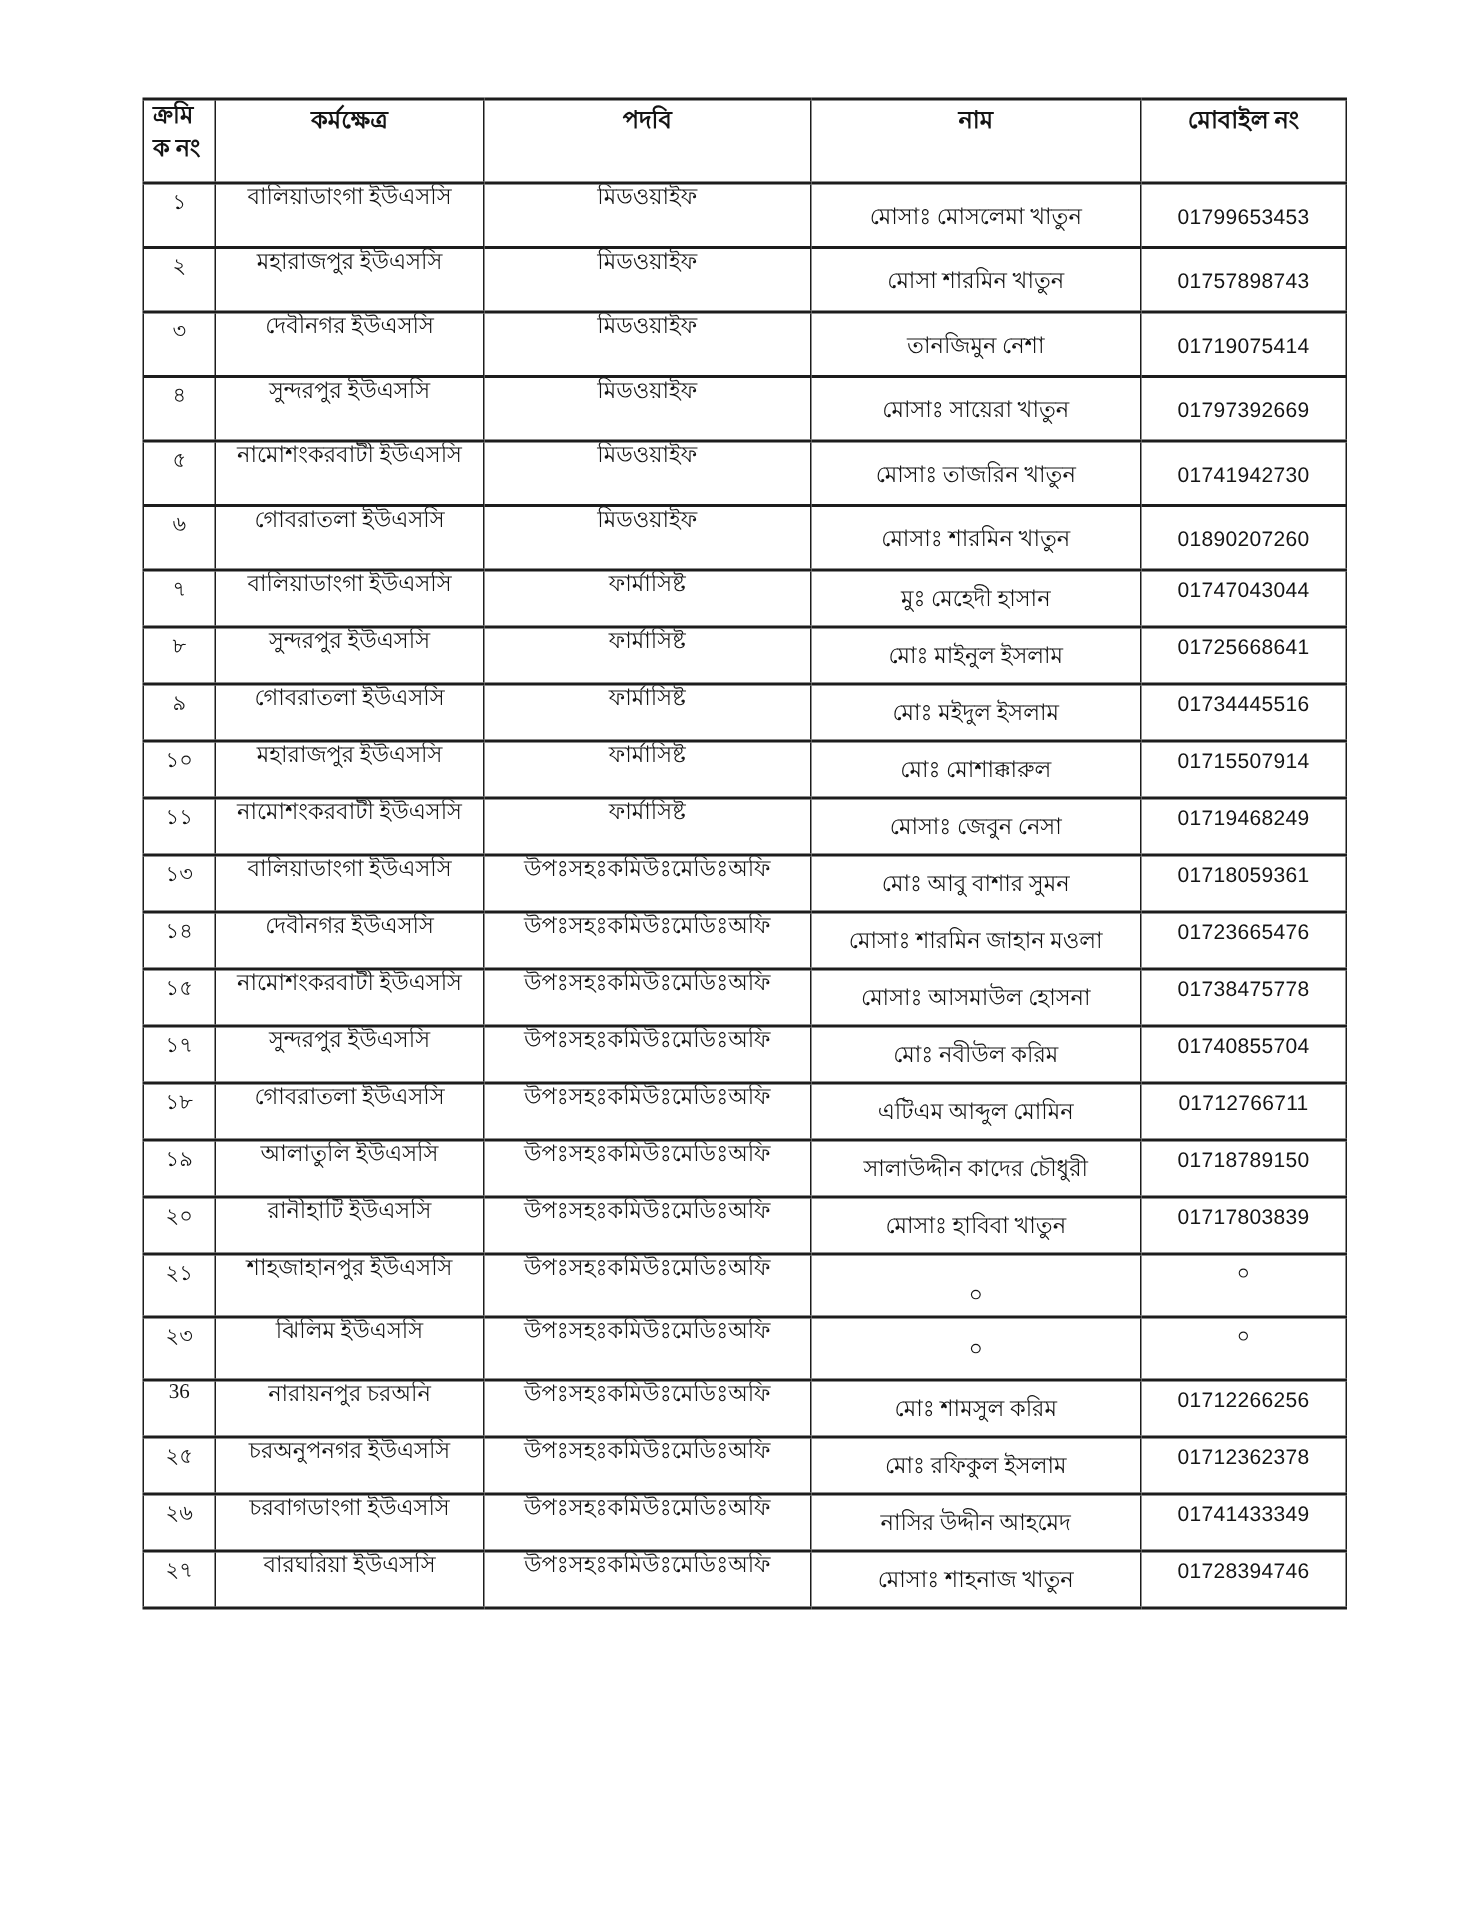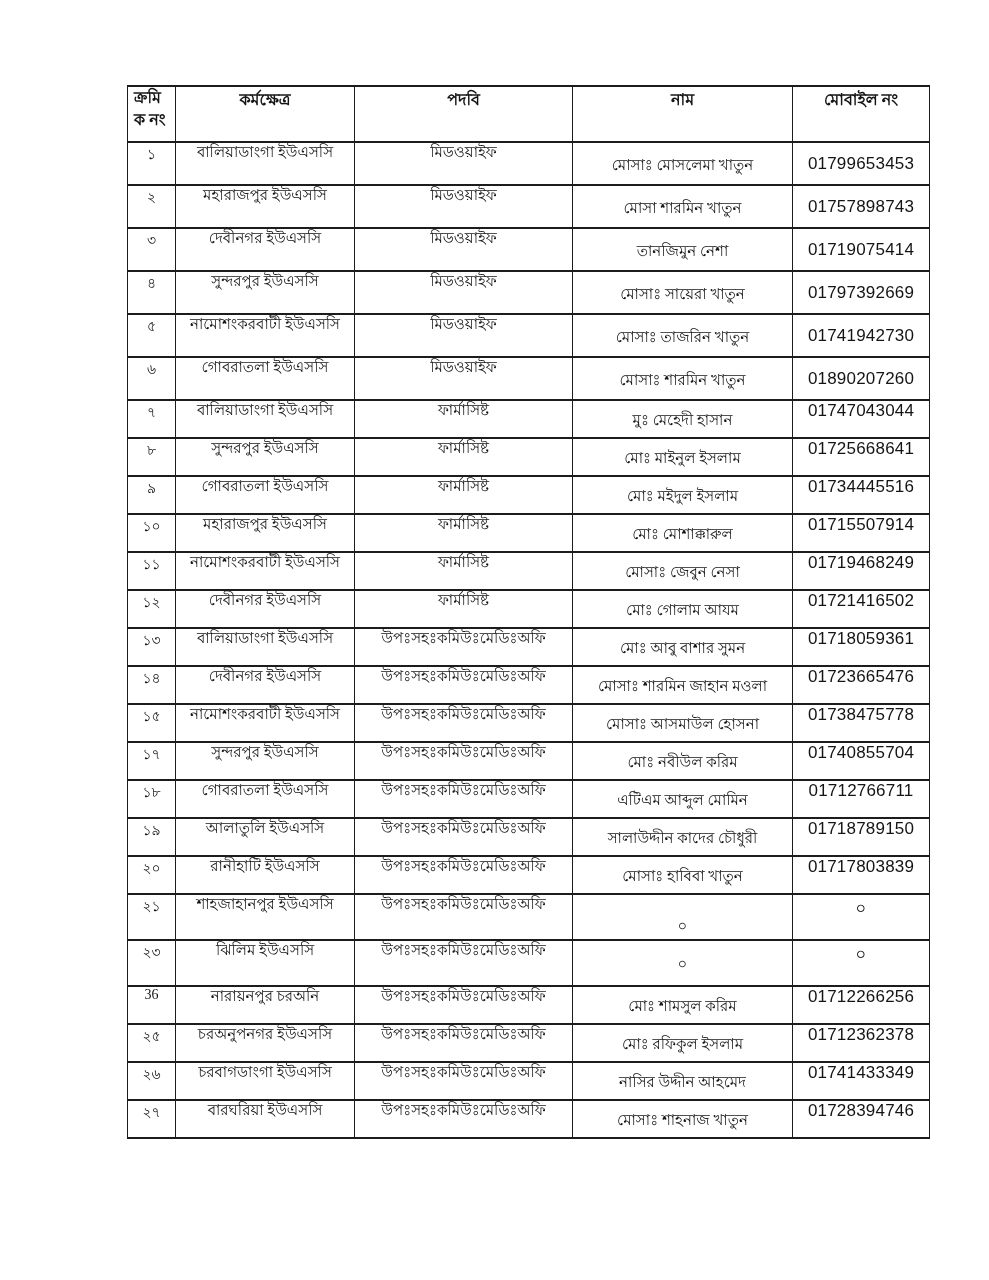--- a/index.html
+++ b/index.html
@@ -14,25 +14,24 @@
   .page {
     position: relative;
     width: 989px;
     height: 1280px;
     background: #ffffff;
     overflow: hidden;
   }
   table.staff {
     position: absolute;
     left: 95px;
-    top: 85px;
+    top: 65px;
     width: 802px;
     border-collapse: collapse;
     table-layout: fixed;
-    margin-left: 32px;
   }
   table.staff th, table.staff td {
     border: 1px solid #1c1c1c;
     border-top-width: 2px;
     border-bottom-width: 2px;
     padding: 0;
     vertical-align: top;
     overflow: hidden;
   }
   
@@ -58,21 +57,21 @@
     justify-content: flex-start;
   }
   td.serial-cell { text-align: center; font-size: 14px; padding-top: 5px; }
   td.text-cell   { text-align: center; font-size: 15px; padding-top: 3px; line-height: 19px; }
   
   td.name-cell .cellwrap      { justify-content: center; padding-top: 3px; box-sizing: border-box; }
   td.name-cell.name-bottom .cellwrap { justify-content: flex-end; padding-bottom: 3px; }
   
   td.mobile-cell {
     font-family: "Liberation Sans", "DejaVu Sans", sans-serif;
-    font-size: 17px;
+    font-size: 14px;
     letter-spacing: 0.2px;
   }
   td.mobile-cell .cellwrap { justify-content: center; }
   td.mobile-cell.mob-bottom .cellwrap { justify-content: flex-end; padding-bottom: 16px; box-sizing: border-box; }
   td.mobile-cell.mob-middle .cellwrap { justify-content: center; }
   
   tr.gray-top td { border-top-color: #a9a9a9; }
 </style>
 </head>
 <body>
@@ -258,35 +257,20 @@
               <span>মোসাঃ জেবুন নেসা</span>
             </div>
           </td>
     <td class="mobile-cell mob-bottom">
             <div class="cellwrap">
               <span>01719468249</span>
             </div>
           </td>
   </tr>
         <tr class="h-short">
-    <td class="serial-cell"><span>১২</span></td>
-    <td class="text-cell"><span>দেবীনগর ইউএসসি</span></td>
-    <td class="text-cell"><span>ফার্মাসিষ্ট</span></td>
-    <td class="text-cell name-cell name-top">
-            <div class="cellwrap">
-              <span>মোঃ গোলাম আযম</span>
-            </div>
-          </td>
-    <td class="mobile-cell mob-bottom">
-            <div class="cellwrap">
-              <span>01721416502</span>
-            </div>
-          </td>
-  </tr>
-        <tr class="h-short">
     <td class="serial-cell"><span>১৩</span></td>
     <td class="text-cell"><span>বালিয়াডাংগা ইউএসসি</span></td>
     <td class="text-cell"><span>উপঃসহঃকমিউঃমেডিঃঅফি</span></td>
     <td class="text-cell name-cell name-top">
             <div class="cellwrap">
               <span>মোঃ আবু বাশার সুমন</span>
             </div>
           </td>
     <td class="mobile-cell mob-bottom">
             <div class="cellwrap">

